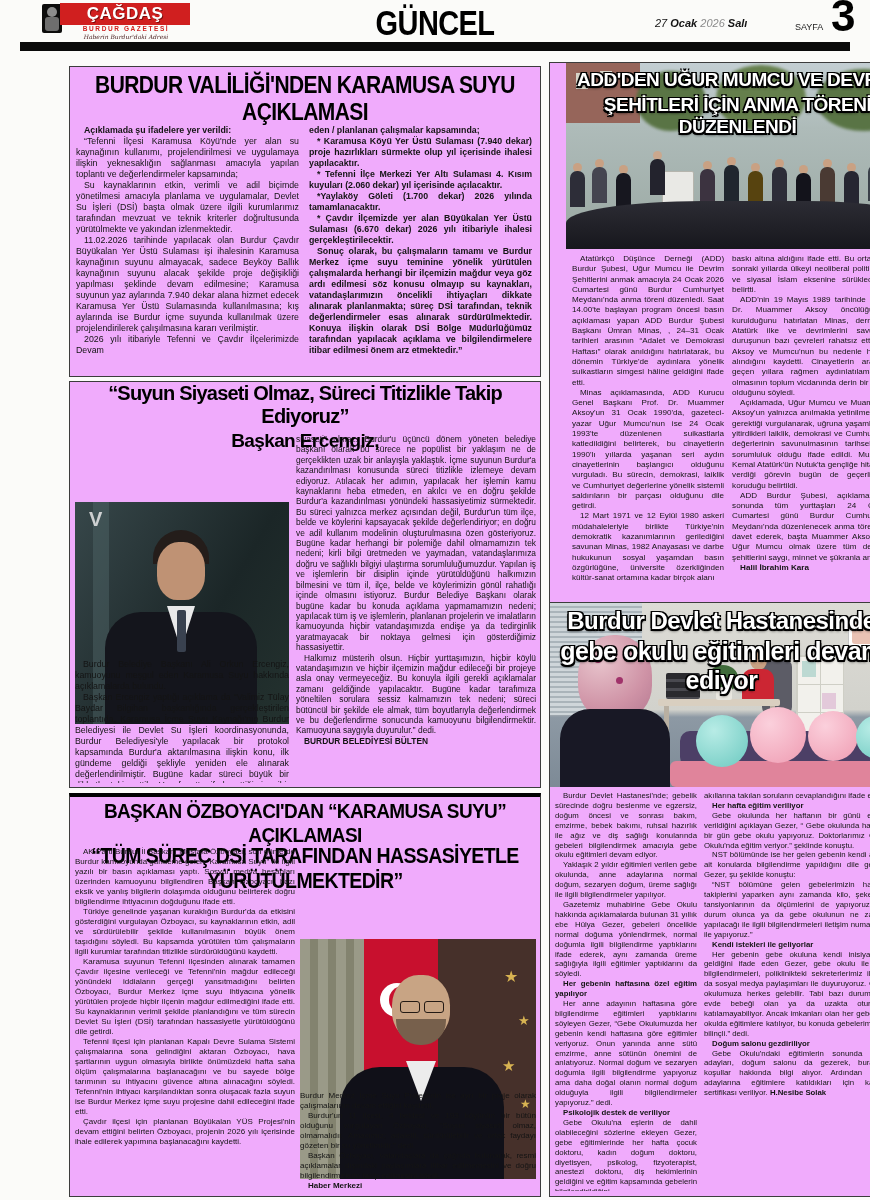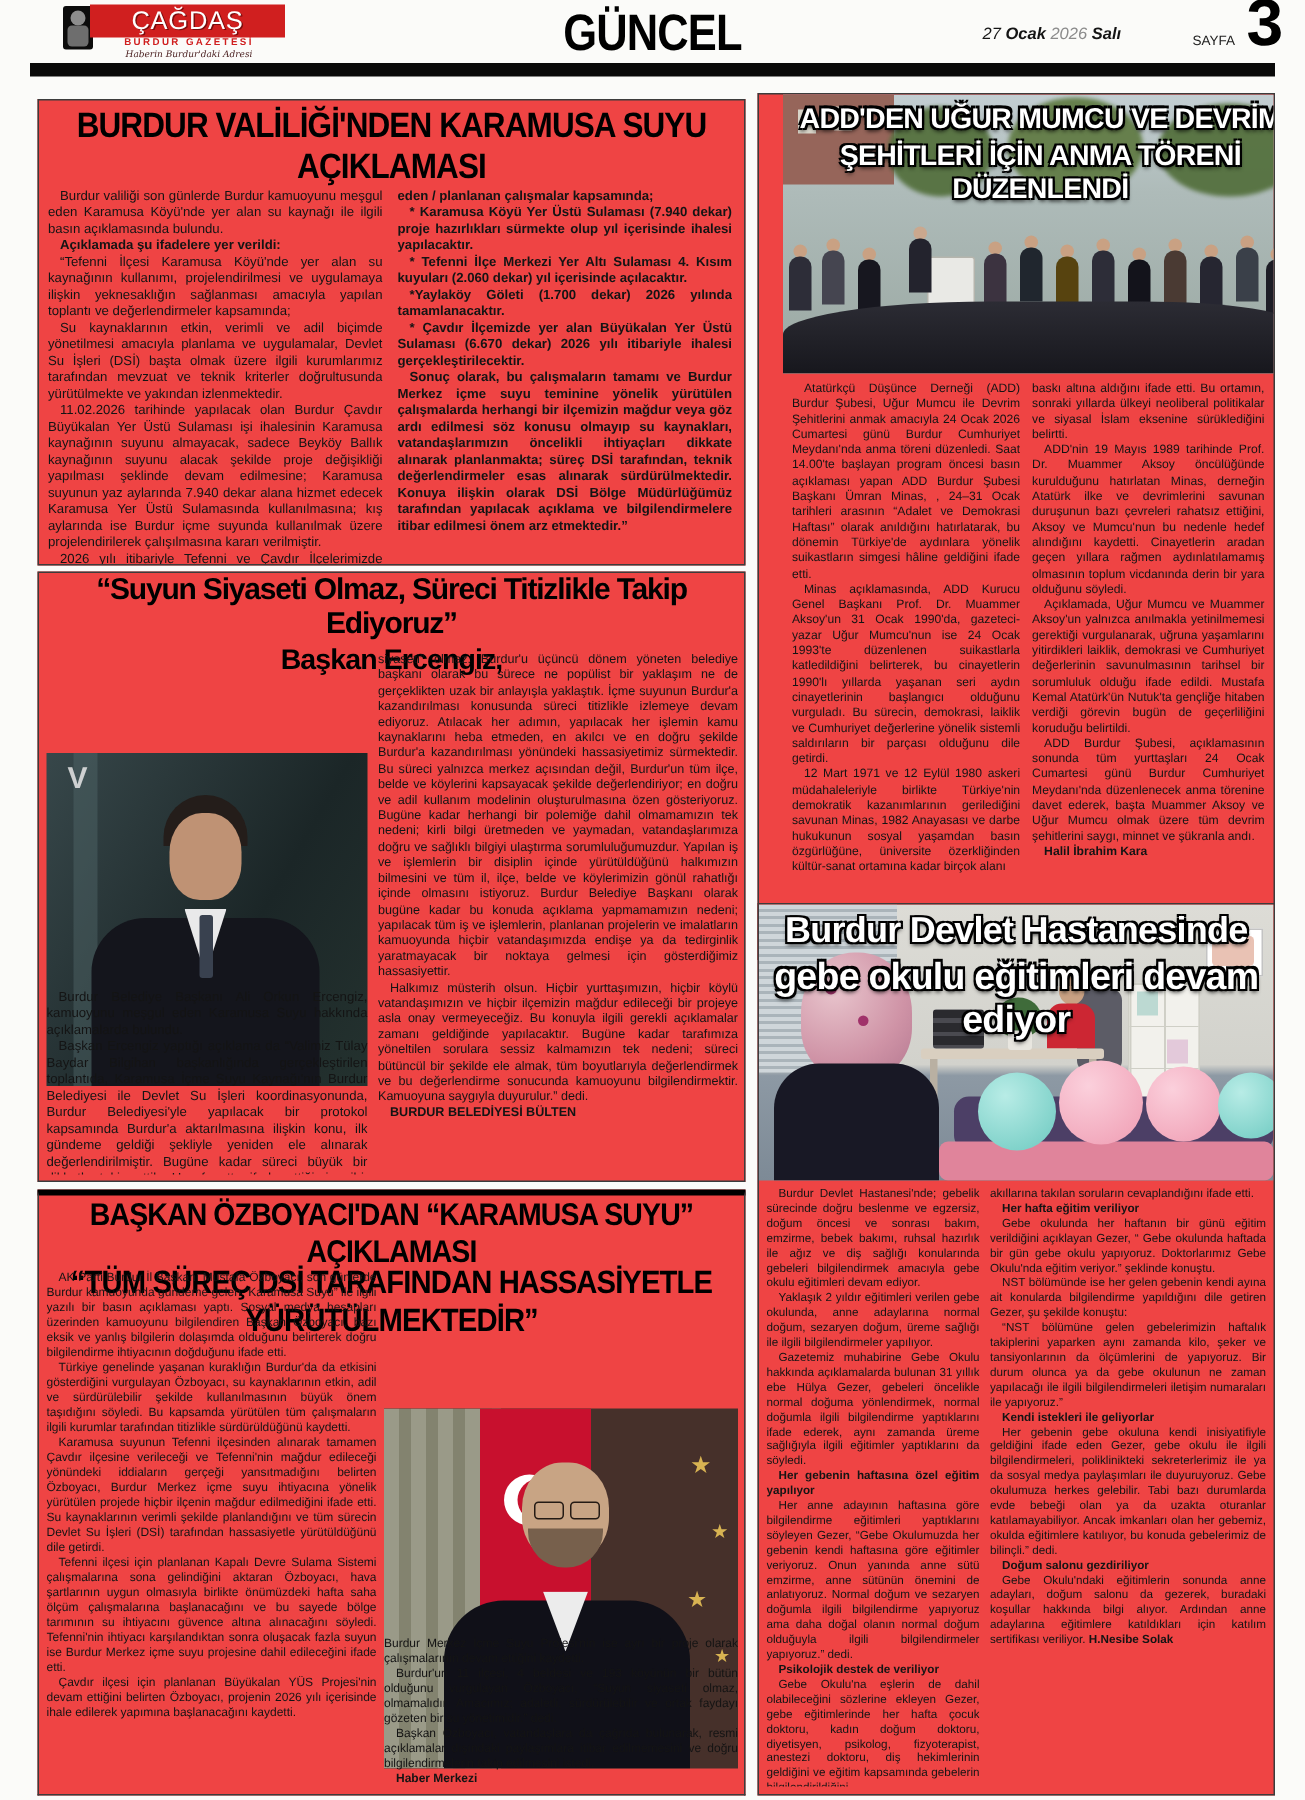--- a/index.html
+++ b/index.html
@@ -1,19 +1,19 @@
 <!DOCTYPE html>
 <html><head>
 <meta charset="utf-8">
 <style>
   html,body{margin:0;padding:0;}
   body{width:870px;height:1200px;position:relative;background:#fbfbf9;
        font-family:"Liberation Sans",sans-serif;color:#141414;overflow:hidden;}
   .abs{position:absolute;}
-  .art{position:absolute;background:#ef4444;border:1px solid #3c3c3c;box-sizing:border-box;overflow:hidden;}
+  .art{position:absolute;background:#f0abfc;border:1px solid #3c3c3c;box-sizing:border-box;overflow:hidden;margin-left:44px;}
   
   .t88{font-size:8.8px;line-height:11px;text-align:justify;}
   .t84{font-size:8.4px;line-height:10.4px;text-align:justify;}
   .t81{font-size:8.1px;line-height:10.3px;text-align:justify;}
   .t80{font-size:8px;line-height:10px;text-align:justify;}
   .t78{font-size:7.8px;line-height:9.9px;text-align:justify;}
   .p{margin:0;text-indent:8px;}
   .b{font-weight:bold;}
   .cols{display:flex;}
   .col{overflow:hidden;}
@@ -34,21 +34,21 @@
 </style>
 </head>
 <body>
 
 <div class="abs" style="left:0;top:0;width:870px;height:42px;">
   <div class="abs" style="left:42px;top:3px;width:180px;height:38px;">
     <div class="abs" style="left:0;top:1px;width:20px;height:29px;background:#0c0c0c;border-radius:2px;">
       <div class="abs" style="left:5px;top:3px;width:10px;height:10px;border-radius:50%;background:#8d8d8d;"></div>
       <div class="abs" style="left:3px;top:13px;width:14px;height:14px;border-radius:3px;background:#6e6e6e;"></div>
     </div>
-    <div class="abs" style="left:18px;top:0;width:130px;height:22px;background:#d01f1f;color:#fff;font-weight:normal;font-size:17px;letter-spacing:.5px;text-align:center;line-height:22px;text-shadow:1px 1px 0 #7a0d0d;">ÇAĞDAŞ</div>
+    <div class="abs" style="left:18px;top:0;width:130px;height:22px;background:#d01f1f;color:#fff;font-weight:bold;font-size:17px;letter-spacing:.5px;text-align:center;line-height:22px;text-shadow:1px 1px 0 #7a0d0d;">ÇAĞDAŞ</div>
     <div class="abs" style="left:22px;top:22px;width:124px;text-align:center;color:#d01f1f;font-weight:bold;font-size:6.5px;letter-spacing:1.6px;">BURDUR GAZETESİ</div>
     <div class="abs" style="left:22px;top:30px;width:124px;text-align:center;color:#4a2020;font-size:6px;font-style:italic;font-family:'DejaVu Serif',serif;">Haberin Burdur'daki Adresi</div>
   </div>
 
   <div class="abs hl" style="left:335px;top:4px;width:200px;font-size:29px;transform:scaleY(1.18);transform-origin:top;">GÜNCEL</div>
 
   <div class="abs" style="left:655px;top:17px;width:120px;font-size:11px;white-space:nowrap;font-style:italic;">
     <span>27</span>
     <span class="b">Ocak</span>
     <span style="color:#8b8b8b;">2026</span>
@@ -59,21 +59,20 @@
     <span class="abs" style="left:0;top:22px;font-size:9px;color:#222;">SAYFA</span>
     <span class="abs b" style="left:36px;top:-9px;font-size:44px;color:#000;">3</span>
   </div>
 </div>
 <div class="hdr-sep" style="left:20px;top:42px;width:830px;height:9px;"></div>
 
 <div class="art" style="left:25px;top:66px;width:472px;height:311px;">
   <div class="hl" style="font-size:21px;padding-top:4px;transform:scaleY(1.12);transform-origin:top;">BURDUR VALİLİĞİ'NDEN KARAMUSA SUYU AÇIKLAMASI</div>
   <div class="cols" style="gap:10px;padding:6px 6px 0;">
     <div class="col t88" style="width:223px;height:272px;">
-      <p class="p">Burdur valiliği son günlerde Burdur kamuoyunu meşgul eden Karamusa Köyü'nde yer alan su kaynağı ile ilgili basın açıklamasında bulundu.</p>
       <p class="p b">Açıklamada şu ifadelere yer verildi:</p>
       <p class="p">“Tefenni İlçesi Karamusa Köyü'nde yer alan su kaynağının kullanımı, projelendirilmesi ve uygulamaya ilişkin yeknesaklığın sağlanması amacıyla yapılan toplantı ve değerlendirmeler kapsamında;</p>
       <p class="p">Su kaynaklarının etkin, verimli ve adil biçimde yönetilmesi amacıyla planlama ve uygulamalar, Devlet Su İşleri (DSİ) başta olmak üzere ilgili kurumlarımız tarafından mevzuat ve teknik kriterler doğrultusunda yürütülmekte ve yakından izlenmektedir.</p>
       <p class="p">11.02.2026 tarihinde yapılacak olan Burdur Çavdır Büyükalan Yer Üstü Sulaması işi ihalesinin Karamusa kaynağının suyunu almayacak, sadece Beyköy Ballık kaynağının suyunu alacak şekilde proje değişikliği yapılması şeklinde devam edilmesine; Karamusa suyunun yaz aylarında 7.940 dekar alana hizmet edecek Karamusa Yer Üstü Sulamasında kullanılmasına; kış aylarında ise Burdur içme suyunda kullanılmak üzere projelendirilerek çalışılmasına kararı verilmiştir.</p>
       <p class="p">2026 yılı itibariyle Tefenni ve Çavdır İlçelerimizde Devam</p>
     </div>
     <div class="col t88" style="width:223px;height:272px;font-weight:bold;">
       <p class="p" style="text-indent:0;">eden / planlanan çalışmalar kapsamında;</p>
       <p class="p">* Karamusa Köyü Yer Üstü Sulaması (7.940 dekar) proje hazırlıkları sürmekte olup yıl içerisinde ihalesi yapılacaktır.</p>
       <p class="p">* Tefenni İlçe Merkezi Yer Altı Sulaması 4. Kısım kuyuları (2.060 dekar) yıl içerisinde açılacaktır.</p>

